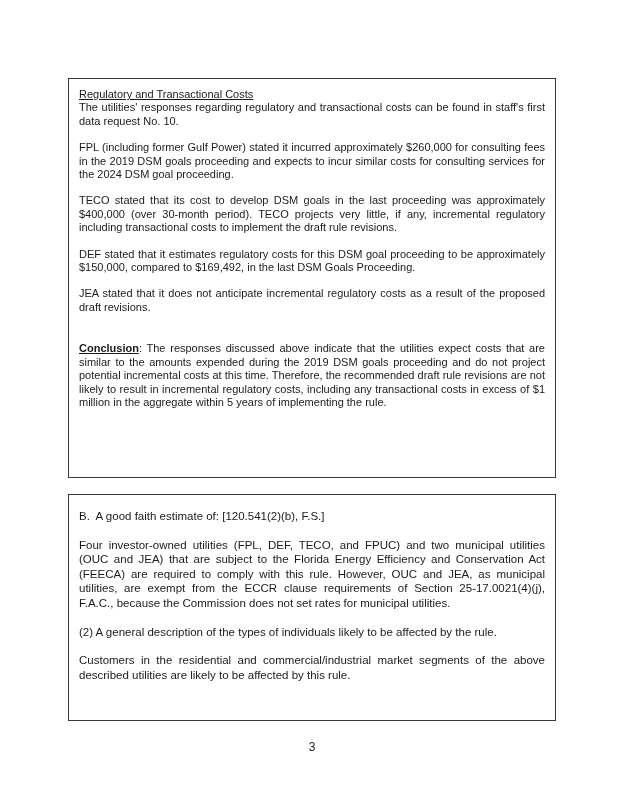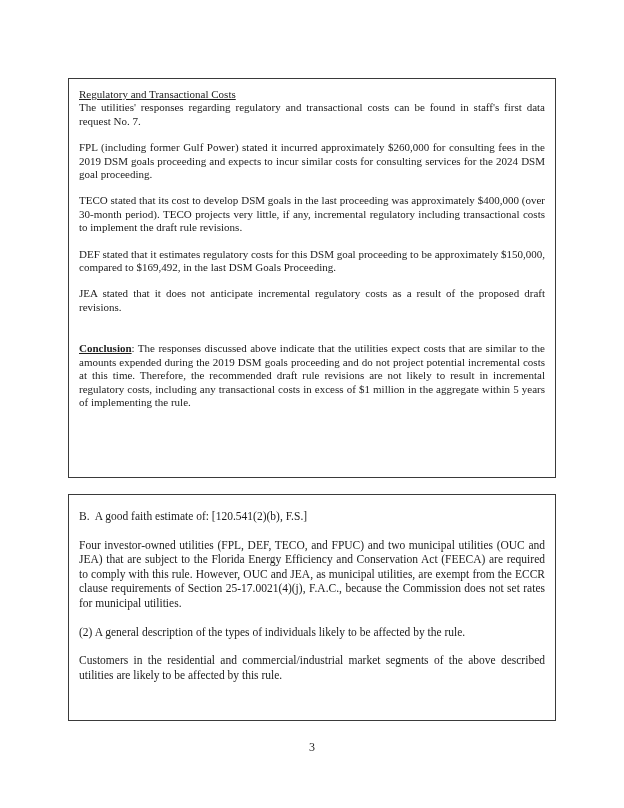--- a/index.html
+++ b/index.html
@@ -1,15 +1,15 @@
 <!DOCTYPE html>
 <html><head>
 <meta charset="utf-8">
 <style>
-  * { box-sizing: border-box; font-family: Liberation Serif, serif; }
+  * { box-sizing: border-box; }
   html, body { margin: 0; padding: 0; }
   body {
     width: 624px;
     height: 808px;
     background: #f6f6f4;
     font-family: "Liberation Sans", sans-serif;
   }
   .page {
     position: relative;
     width: 624px;
@@ -62,21 +62,21 @@
     color: #222222;
   }
 </style>
 </head>
 <body>
 
 <div class="page">
 
   <div class="box box-costs">
     <p class="heading-underline">Regulatory and Transactional Costs</p>
-    <p>The utilities' responses regarding regulatory and transactional costs can be found in staff's first data request No. 7.</p>
+    <p>The utilities' responses regarding regulatory and transactional costs can be found in staff's first data request No. 10.</p>
     <p>FPL (including former Gulf Power) stated it incurred approximately $260,000 for consulting fees in the 2019 DSM goals proceeding and expects to incur similar costs for consulting services for the 2024 DSM goal proceeding.</p>
     <p>TECO stated that its cost to develop DSM goals in the last proceeding was approximately $400,000 (over 30-month period). TECO projects very little, if any, incremental regulatory including transactional costs to implement the draft rule revisions.</p>
     <p>DEF stated that it estimates regulatory costs for this DSM goal proceeding to be approximately $150,000, compared to $169,492, in the last DSM Goals Proceeding.</p>
     <p>JEA stated that it does not anticipate incremental regulatory costs as a result of the proposed draft revisions.</p>
     <p><span class="conclusion-label">Conclusion</span><span>: The responses discussed above indicate that the utilities expect costs that are similar to the amounts expended during the 2019 DSM goals proceeding and do not project potential incremental costs at this time. Therefore, the recommended draft rule revisions are not likely to result in incremental regulatory costs, including any transactional costs in excess of $1 million in the aggregate within 5 years of implementing the rule.</span></p>
   </div>
 
   <div class="box box-estimate">
     <p class="pre-space">B.  A good faith estimate of: [120.541(2)(b), F.S.]</p>
     <p>Four investor-owned utilities (FPL, DEF, TECO, and FPUC) and two municipal utilities (OUC and JEA) that are subject to the Florida Energy Efficiency and Conservation Act (FEECA) are required to comply with this rule. However, OUC and JEA, as municipal utilities, are exempt from the ECCR clause requirements of Section 25-17.0021(4)(j), F.A.C., because the Commission does not set rates for municipal utilities.</p>

